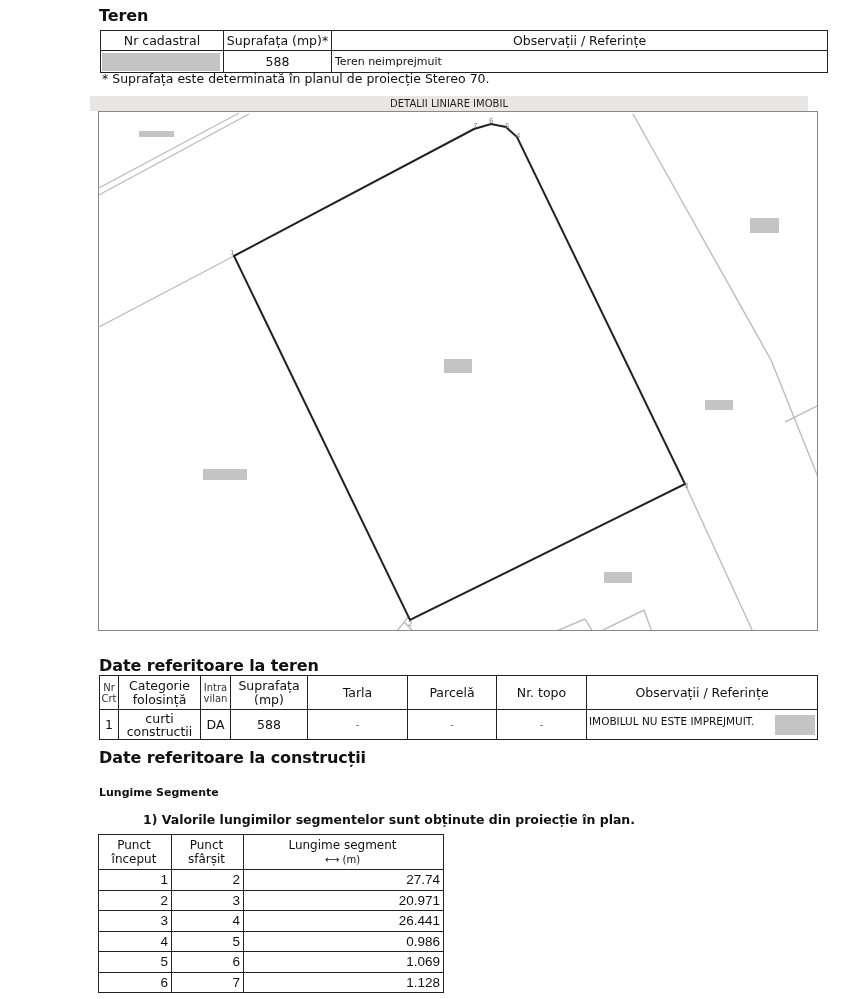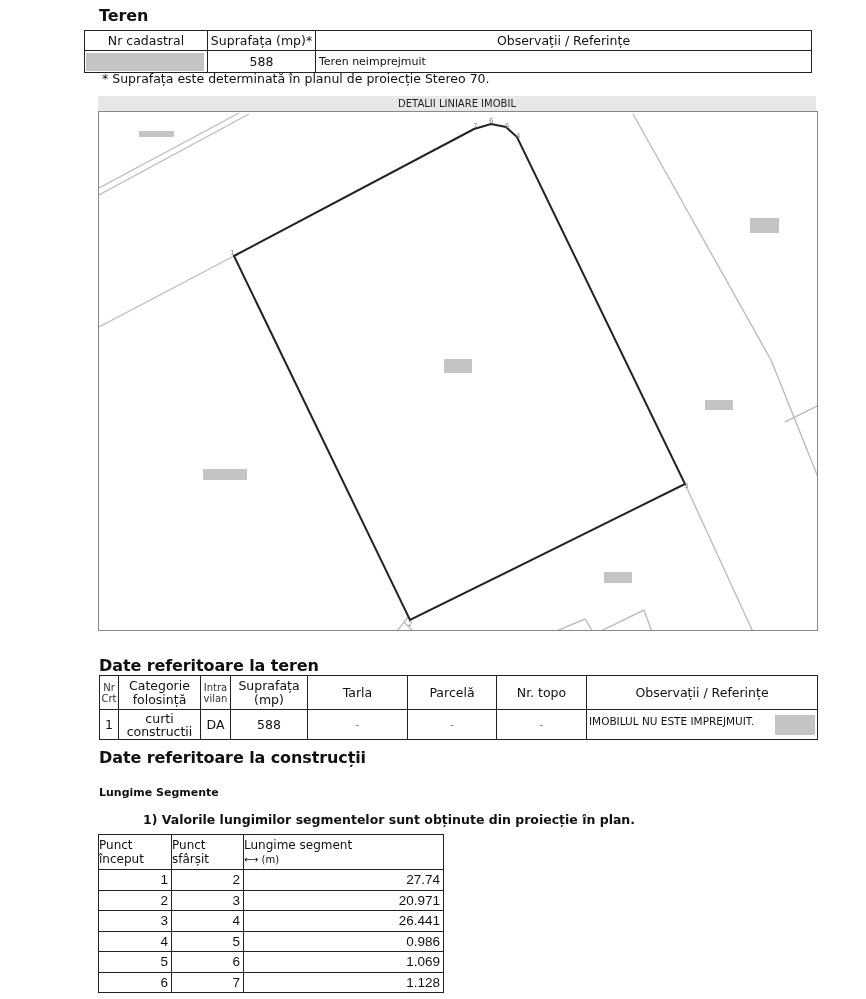--- a/index.html
+++ b/index.html
@@ -5,45 +5,45 @@
     * { box-sizing: border-box; margin: 0; padding: 0; }
     html, body { width: 866px; height: 999px; background: #ffffff; overflow: hidden; }
     body { font-family: "DejaVu Sans", sans-serif; color: #111; position: relative; }
     .abs { position: absolute; }
     h2.sec { position: absolute; font-size: 16px; font-weight: bold; color: #111; letter-spacing: -0.1px; }
     table { border-collapse: collapse; position: absolute; }
     td, th { border: 1.5px solid #222; font-weight: normal; }
     .redact { background: #c4c4c4; display: inline-block; }
 
     
-    #teren-table { left: 84px; top: 30px; width: 728px; font-size: 12.5px; }
+    #teren-table { left: 100px; top: 30px; width: 728px; font-size: 12.5px; }
     #teren-table th { height: 20px; text-align: center; padding: 0 2px; }
     #teren-table td { height: 22px; }
     #teren-table .obs-cell { font-size: 11px; text-align: left; padding-left: 3px; }
     .footnote { left: 102px; top: 71px; font-size: 12.5px; }
 
     
-    .map-header { left: 98px; top: 96px; width: 718px; height: 15px; background: #e9e6e6;
+    .map-header { left: 90px; top: 96px; width: 718px; height: 15px; background: #e9e6e6;
       font-size: 10px; text-align: center; line-height: 16px; color: #222; }
     .map { left: 98px; top: 111px; width: 720px; height: 520px; border: 1.5px solid #888; background: #fff; overflow: hidden; }
     .map svg { position: absolute; left: 0; top: 0; }
 
     
     #land-table { left: 99px; top: 675px; width: 719px; font-size: 12.5px; }
     #land-table th { height: 34px; text-align: center; line-height: 14px; }
     #land-table td { height: 30px; text-align: center; line-height: 13px; }
     #land-table .small { font-size: 10px; line-height: 11px; color: #333; }
     #land-table .obs { font-size: 10.5px; text-align: left; padding-left: 2px; }
     #land-table .dash { color: #777; font-size: 11px; }
 
     
     .seg-title { left: 99px; top: 786px; font-size: 11px; font-weight: bold; }
     .seg-note { left: 99px; top: 812px; font-size: 12.5px; font-weight: bold; margin-left: 44px; }
     #seg-table { left: 98px; top: 834px; width: 346px; font-family: "Liberation Sans", sans-serif; font-size: 13.5px; }
-    #seg-table th { font-family: "DejaVu Sans", sans-serif; font-size: 12px; text-align: left; padding-right: 2px; height: 35px; line-height: 14px; }
+    #seg-table th { font-family: "DejaVu Sans", sans-serif; font-size: 12px; text-align: center; padding-right: 2px; height: 35px; line-height: 14px; }
     #seg-table td { text-align: right; padding-right: 3px; height: 20.5px; }
   </style>
 </head>
 <body>
 
 <h2 class="sec" style="left:99px; top:6px;">Teren</h2>
 
 <table id="teren-table">
   <tbody>
       <tr>

